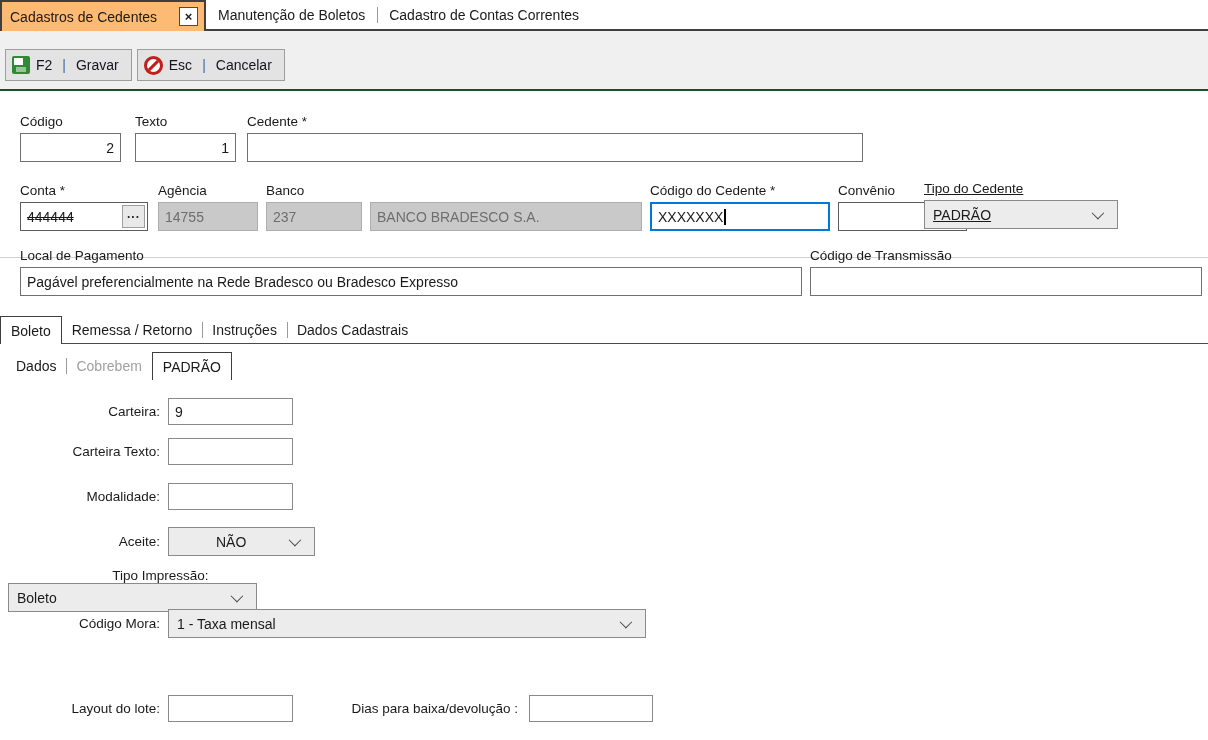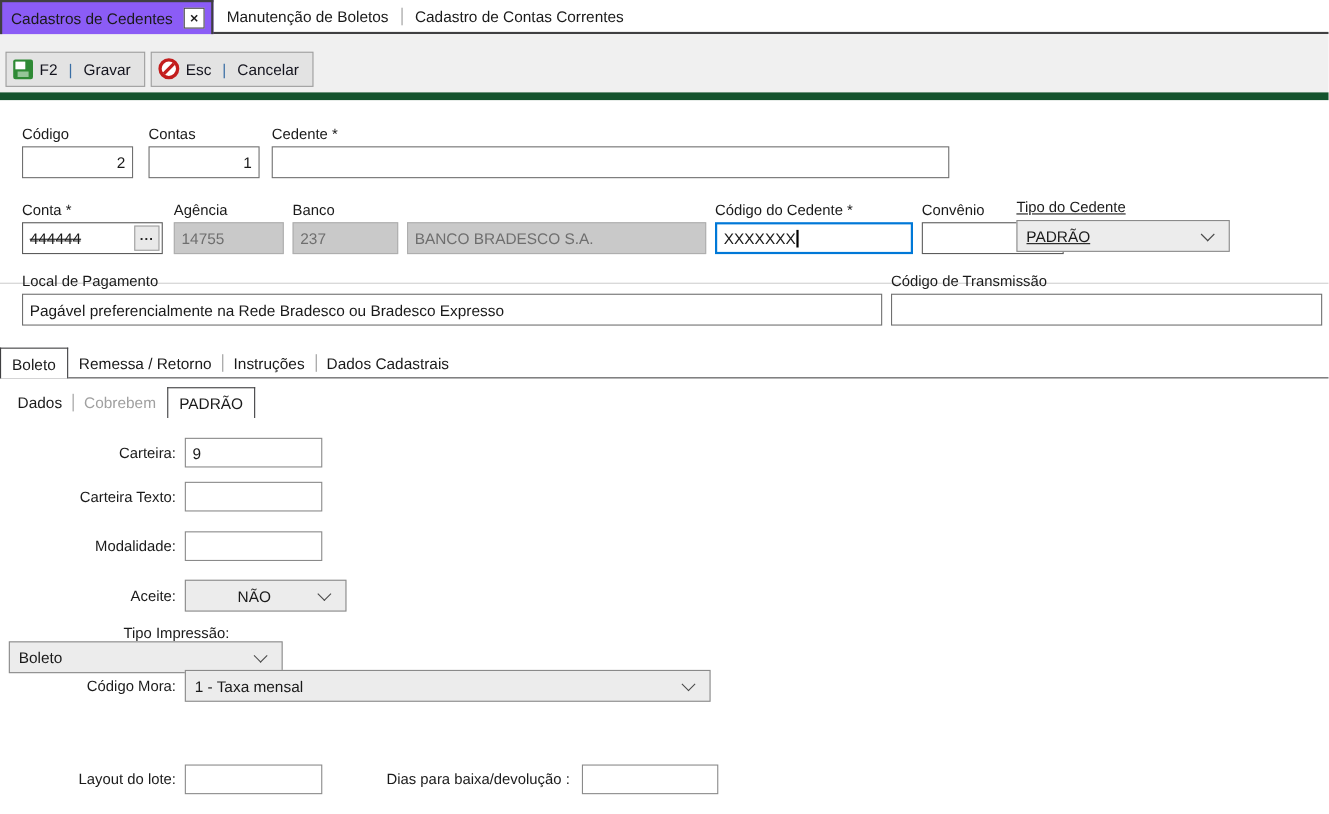--- a/index.html
+++ b/index.html
@@ -15,37 +15,37 @@
     position: absolute; top: 0; left: 0; right: 0; height: 31px;
     display: flex; align-items: flex-end;
     border-bottom: 2px solid #3f3f41;
     background: #fff;
   }
   .wtab {
     position: relative; height: 28px; display: flex; align-items: center;
     padding: 0 12px; font-size: 14px; white-space: nowrap; cursor: default;
   }
   .wtab.active {
-    height: 31px; margin-bottom: -2px; background: #8b5cf6;
+    height: 31px; margin-bottom: -2px; background: #fdba74;
     border: 2px solid #3f3f41; border-bottom: none; z-index: 2;
-    gap: 10px; padding: 0 6px 0 8px;
+    gap: 22px; padding: 0 6px 0 8px;
   }
   .wclose {
     width: 19px; height: 19px; border: 1px solid #4a4a4a; background: #fff;
     display: flex; align-items: center; justify-content: center;
     font-size: 13px; font-weight: bold; line-height: 1; cursor: pointer;
   }
   .sep-left::before {
     content:""; position:absolute; left:0; top:calc(50% - 8px);
     width:1px; height:16px; background:#9a9a9a;
   }
   
   .toolbar {
     position: absolute; top: 31px; left: 0; right: 0; height: 60px;
-    background: #f0f0f0; border-bottom: 7px solid #14532d;
+    background: #f0f0f0; border-bottom: 2px solid #14532d;
     display: flex; align-items: center; gap: 5px; padding: 18px 0 8px 5px;
   }
   .tbtn {
     height: 32px; display: flex; align-items: center; gap: 6px;
     background: #e3e3e3; border: 1px solid #9e9e9e; padding: 0 12px 0 6px;
     font-family: "Liberation Sans", sans-serif; font-size: 14px; color: #14141e;
     cursor: pointer;
   }
   .pipe { color: #3a6ea5; padding: 0 4px; }
   .icon-floppy { width: 18px; height: 18px; background: #2f8a35; border-radius: 2px; position: relative; }
@@ -149,21 +149,21 @@
   <div class="form-top">
 
     <div class="fld" style="left:20px; top:22px; width:101px;">
       <span class="flabel">Código</span>
       <div class="finput num">
           <span>2</span>
         </div>
     </div>
 
     <div class="fld" style="left:135px; top:22px; width:101px;">
-      <span class="flabel">Contas</span>
+      <span class="flabel">Texto</span>
       <div class="finput num">
           <span>1</span>
         </div>
     </div>
 
     <div class="fld" style="left:247px; top:22px; width:616px;">
       <span class="flabel">Cedente *</span>
       <div class="finput">
           <span></span>
         </div>

